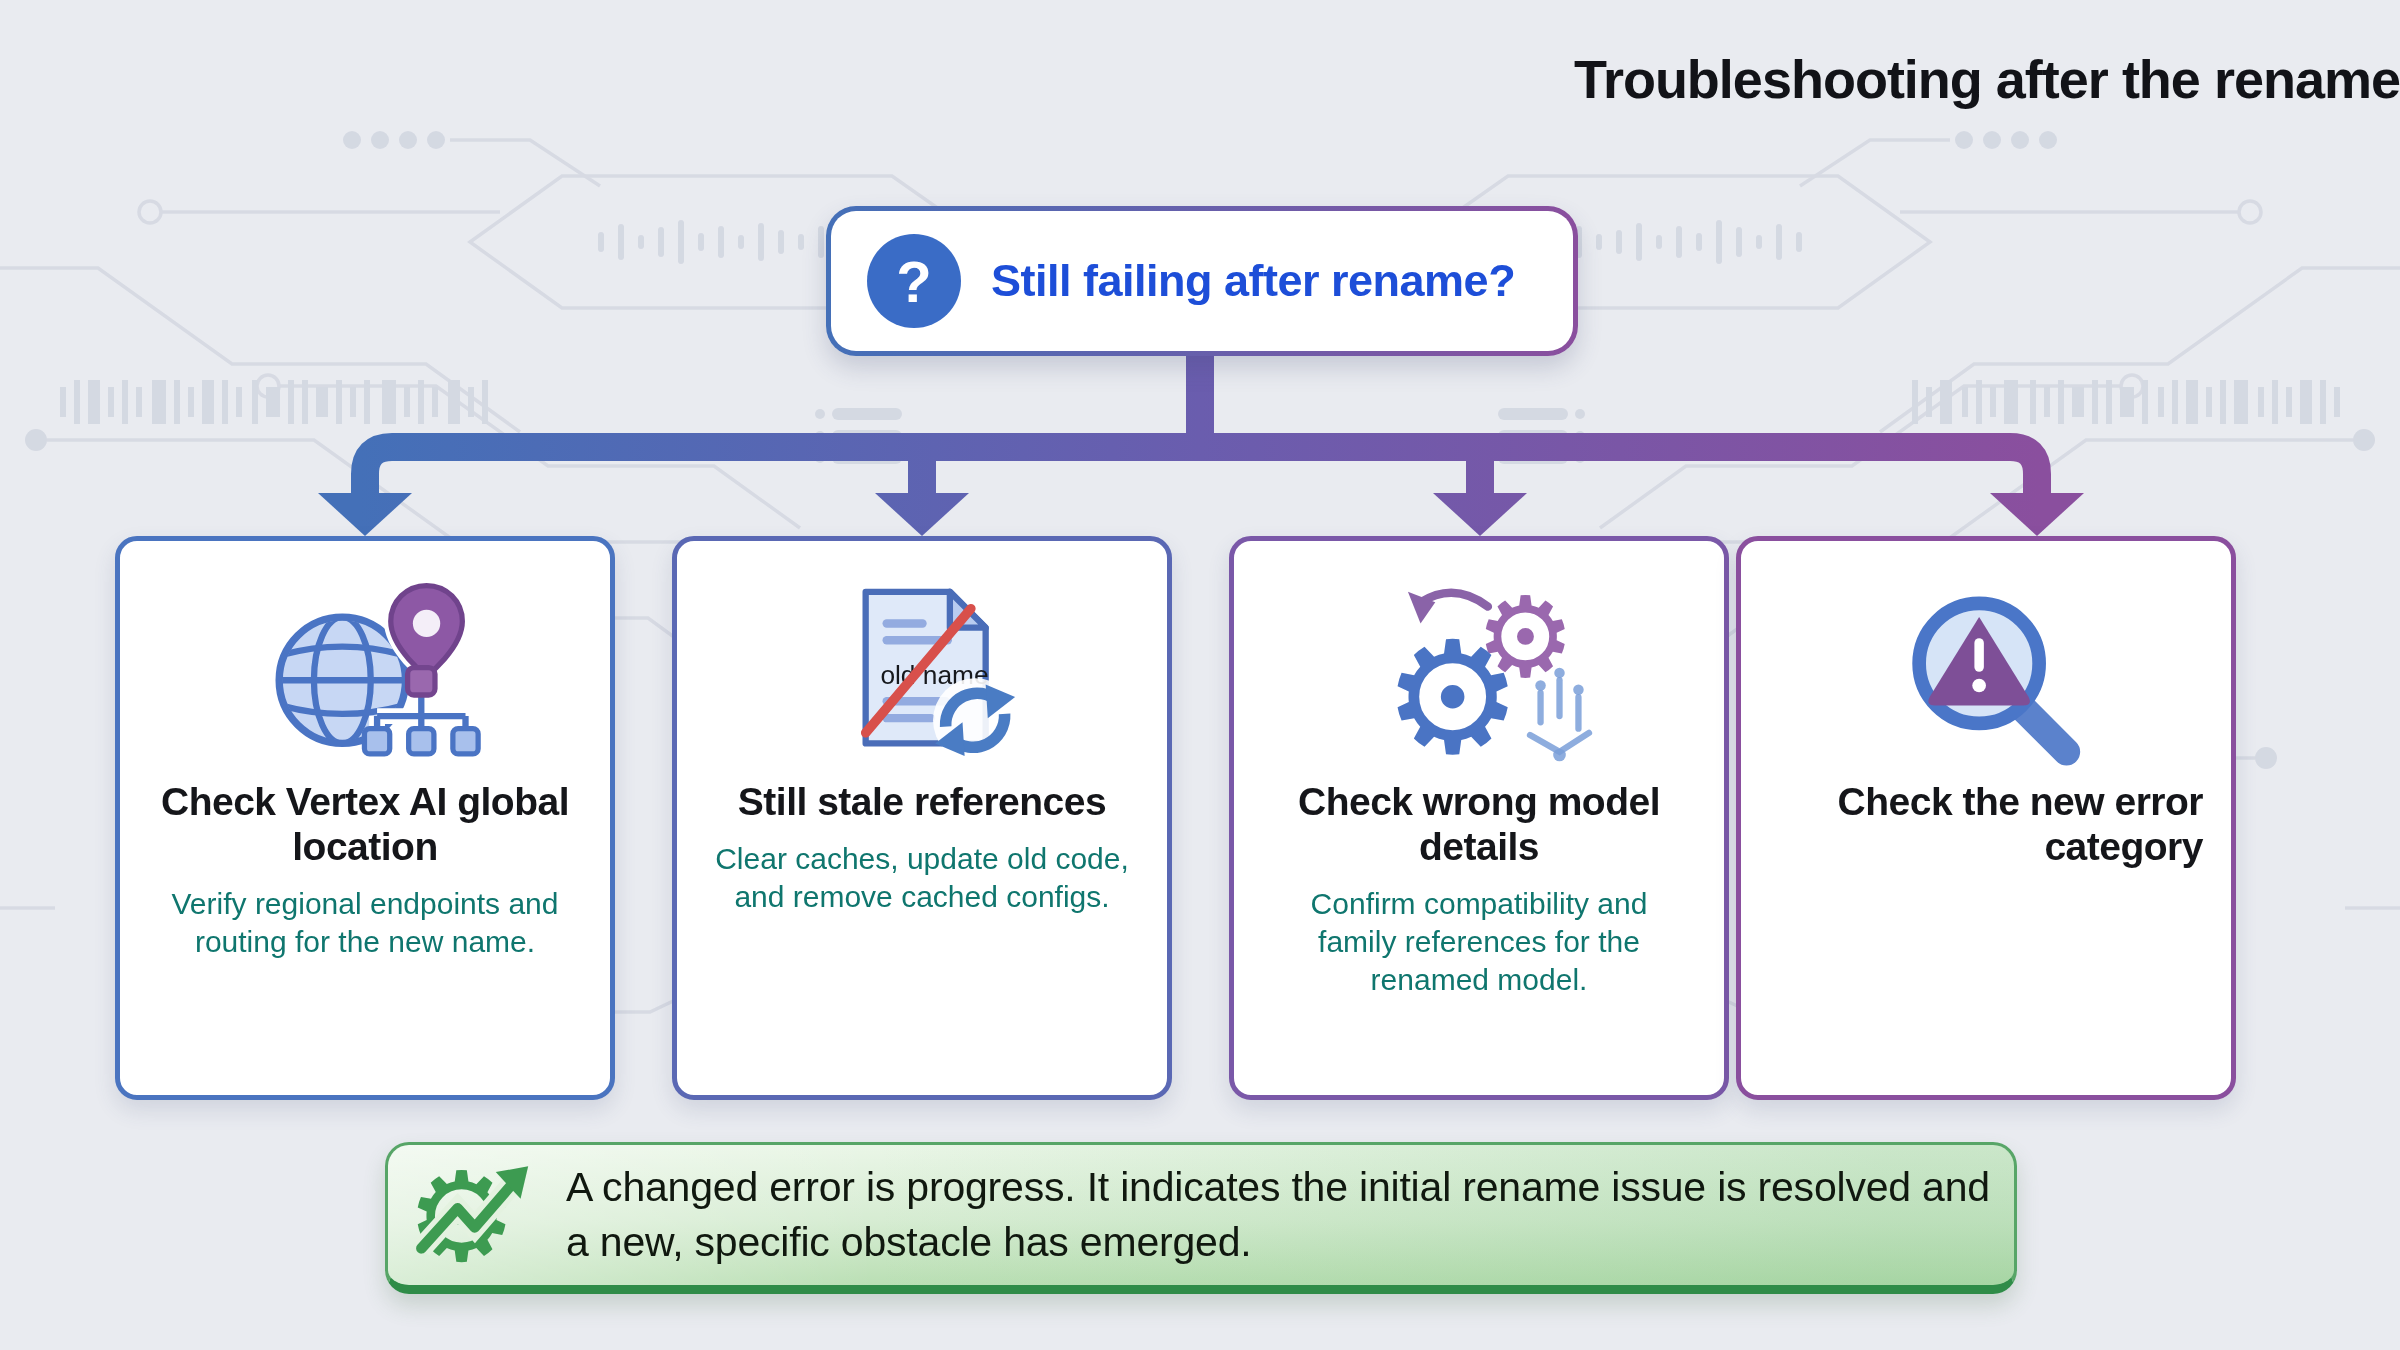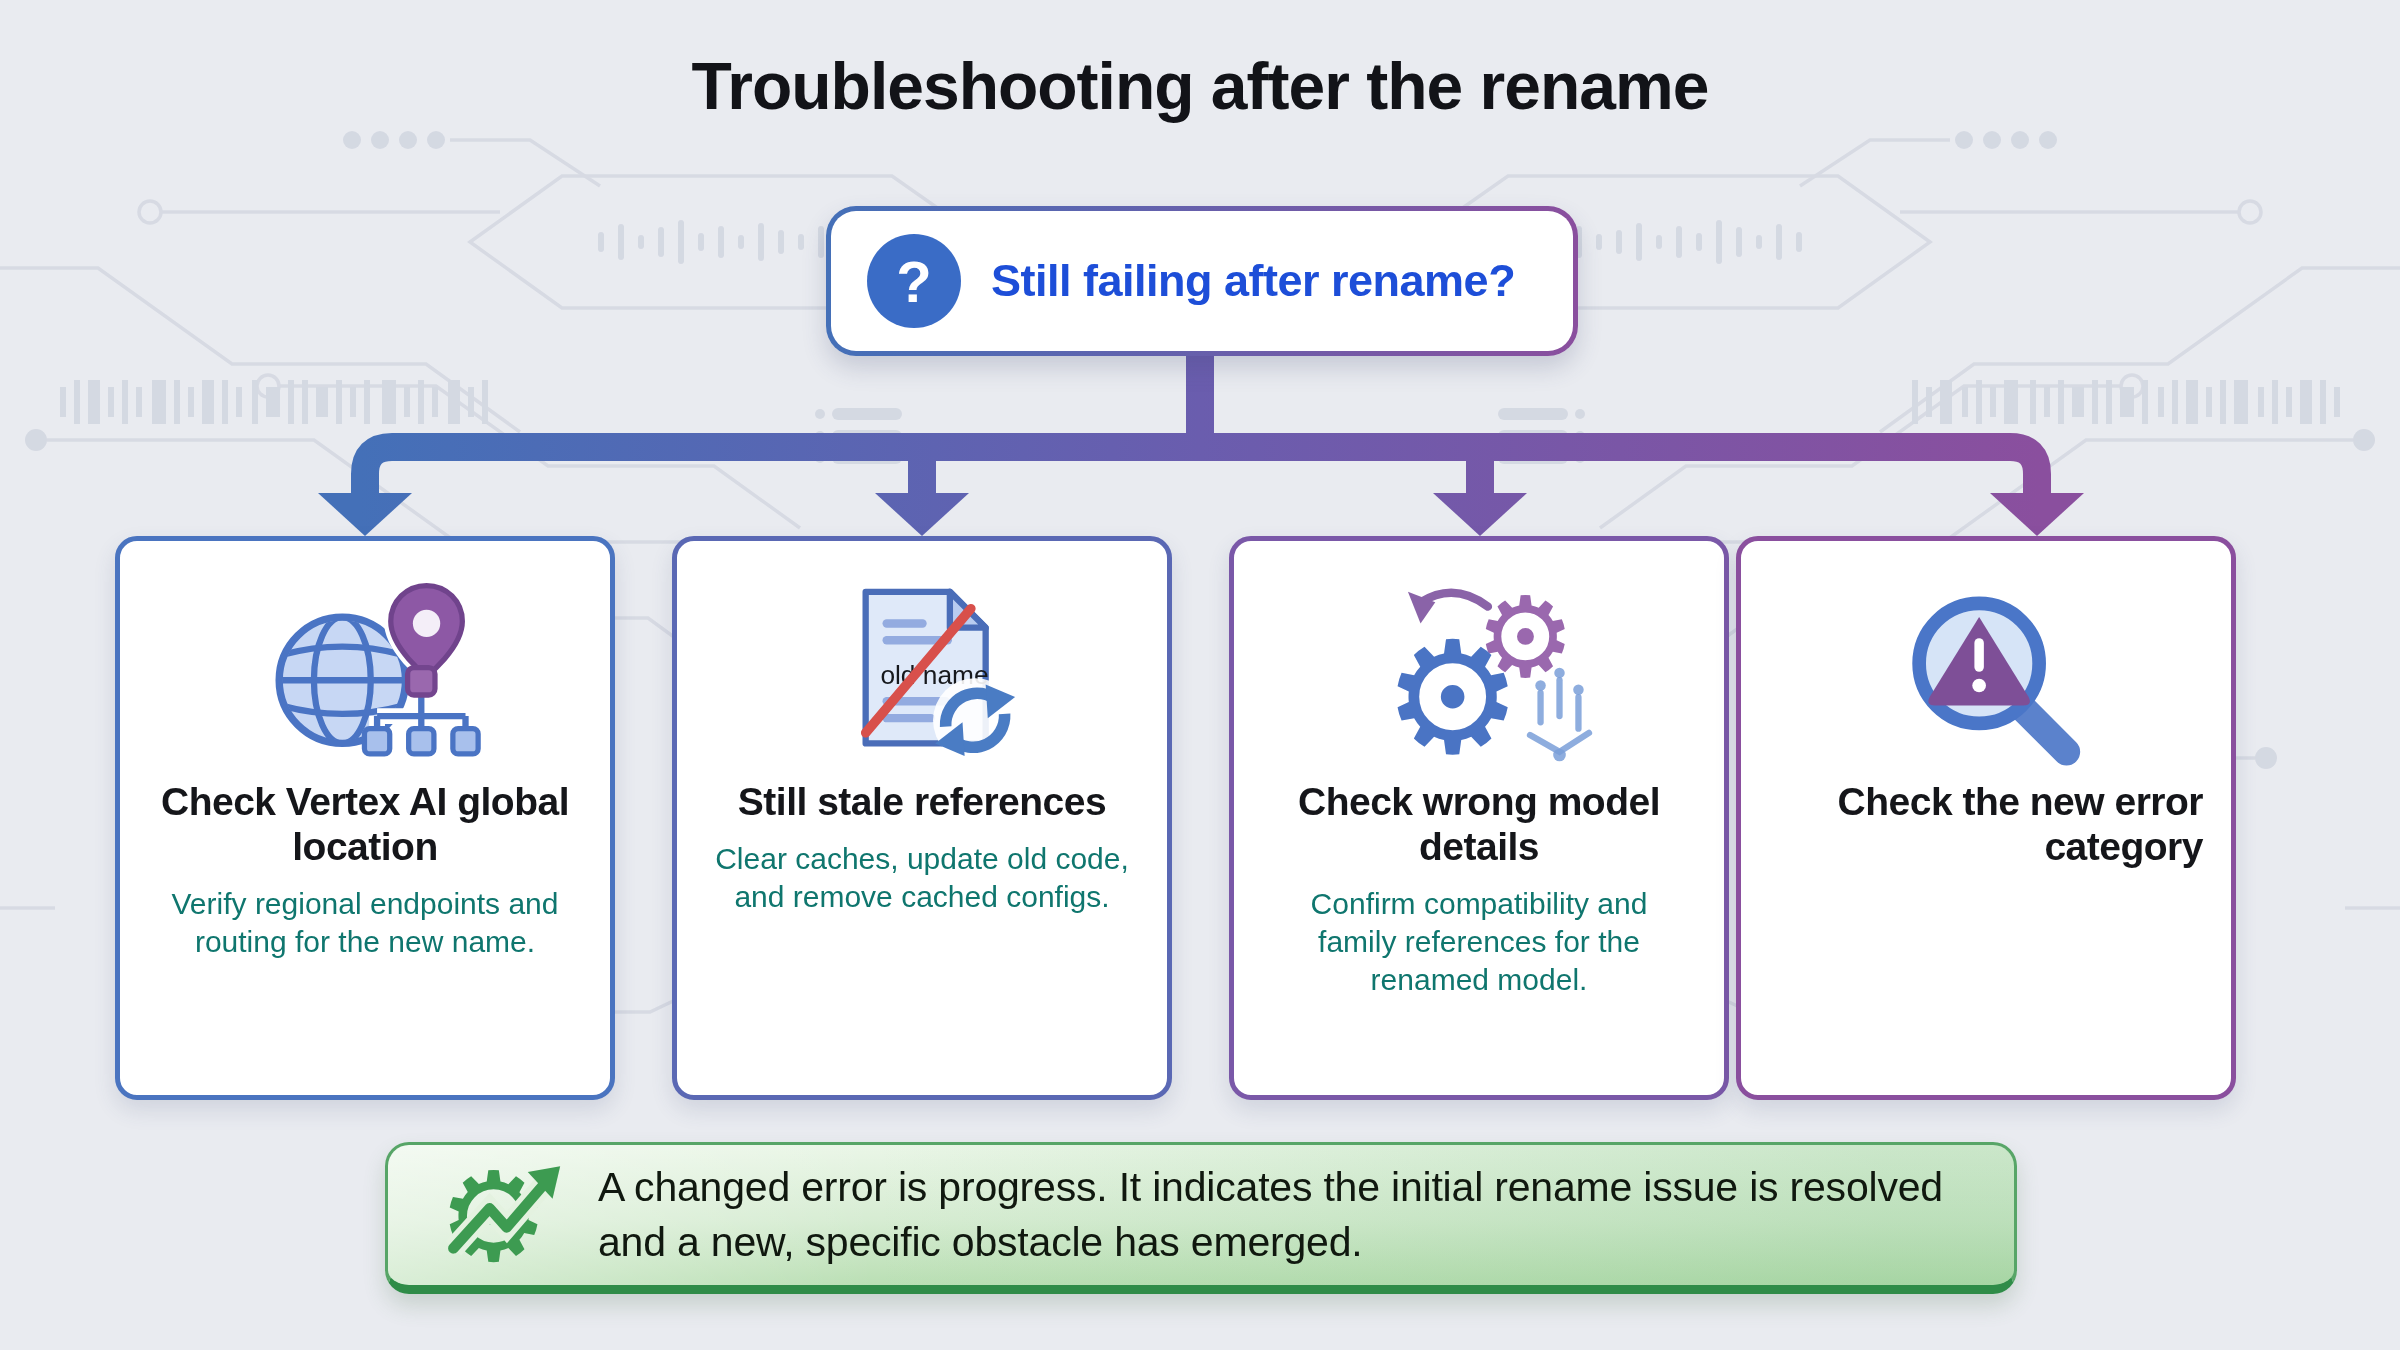--- a/index.html
+++ b/index.html
@@ -6,22 +6,22 @@
   .stage{position:relative;width:2400px;height:1350px;overflow:hidden;background:#e9ebf0;
          font-family:"Liberation Sans",sans-serif;}
   
   .deco{position:absolute;inset:0;z-index:0;opacity:.78;pointer-events:none;}
   .deco path{stroke:#d2d6e0;stroke-width:3.5;fill:none;}
   .deco .o{fill:#e9ebf0;stroke:#d2d6e0;stroke-width:3.5;}
   .deco .f{fill:#cfd4df;stroke:none;}
   
   .connector{position:absolute;inset:0;z-index:1;pointer-events:none;}
   
-  .title{position:absolute;top:48px;left:0;width:100%;text-align:center;
-         font-size:66px;font-weight:700;letter-spacing:-1px;color:#121318;z-index:2;}
+  .title{position:absolute;top:48px;left:0;width:100%;text-align:right;
+         font-size:54px;font-weight:700;letter-spacing:-1px;color:#121318;z-index:2;}
   
   .qwrap{position:absolute;left:826px;top:206px;width:752px;height:150px;border-radius:30px;
          background:linear-gradient(90deg,#4470b8,#8a4f9e);padding:5px;box-sizing:border-box;
          box-shadow:0 12px 24px rgba(60,70,110,.20);z-index:2;}
   .qbox{width:100%;height:100%;background:#fff;border-radius:25px;display:flex;align-items:center;
         gap:30px;padding-left:36px;box-sizing:border-box;}
   .qicon{width:94px;height:94px;border-radius:50%;background:#3a6cc6;color:#fff;flex:0 0 auto;
          font-size:58px;font-weight:700;display:flex;align-items:center;justify-content:center;}
   .qlabel{font-size:45px;font-weight:700;color:#1d4ed8;letter-spacing:-.5px;}
   
@@ -30,21 +30,21 @@
         box-shadow:0 10px 22px rgba(60,70,110,.14);}
   .card-icon{margin:34px auto 0;display:block;}
   .card-title{font-size:39px;font-weight:700;line-height:1.16;letter-spacing:-.5px;color:#15161a;
               margin:4px 28px 0;}
   .card-desc{font-size:30px;line-height:1.26;color:#0f766e;margin:16px 34px 0;}
   
   .note{position:absolute;left:385px;top:1142px;width:1632px;height:152px;border-radius:24px;
         border:3px solid #57a567;border-bottom:9px solid #2f8c48;box-sizing:border-box;z-index:2;
         background:linear-gradient(90deg,rgba(255,255,255,.45),rgba(255,255,255,0) 30%,rgba(110,185,115,.25) 92%),
                    linear-gradient(180deg,#eaf6e7 0%,#d6ecd2 55%,#badfb4 100%);
-        display:flex;align-items:center;gap:34px;padding:0 52px;
+        display:flex;align-items:center;gap:34px;padding:0 20px;
         box-shadow:0 12px 22px rgba(70,110,70,.20);}
   .note-text{font-size:41px;line-height:1.33;color:#10180f;letter-spacing:-.2px;}
 </style>
 </head>
 <body>
 
 <div class="stage">
 
   <svg class="deco" width="2400" height="1350" viewBox="0 0 2400 1350">
     <g id="decoL">

